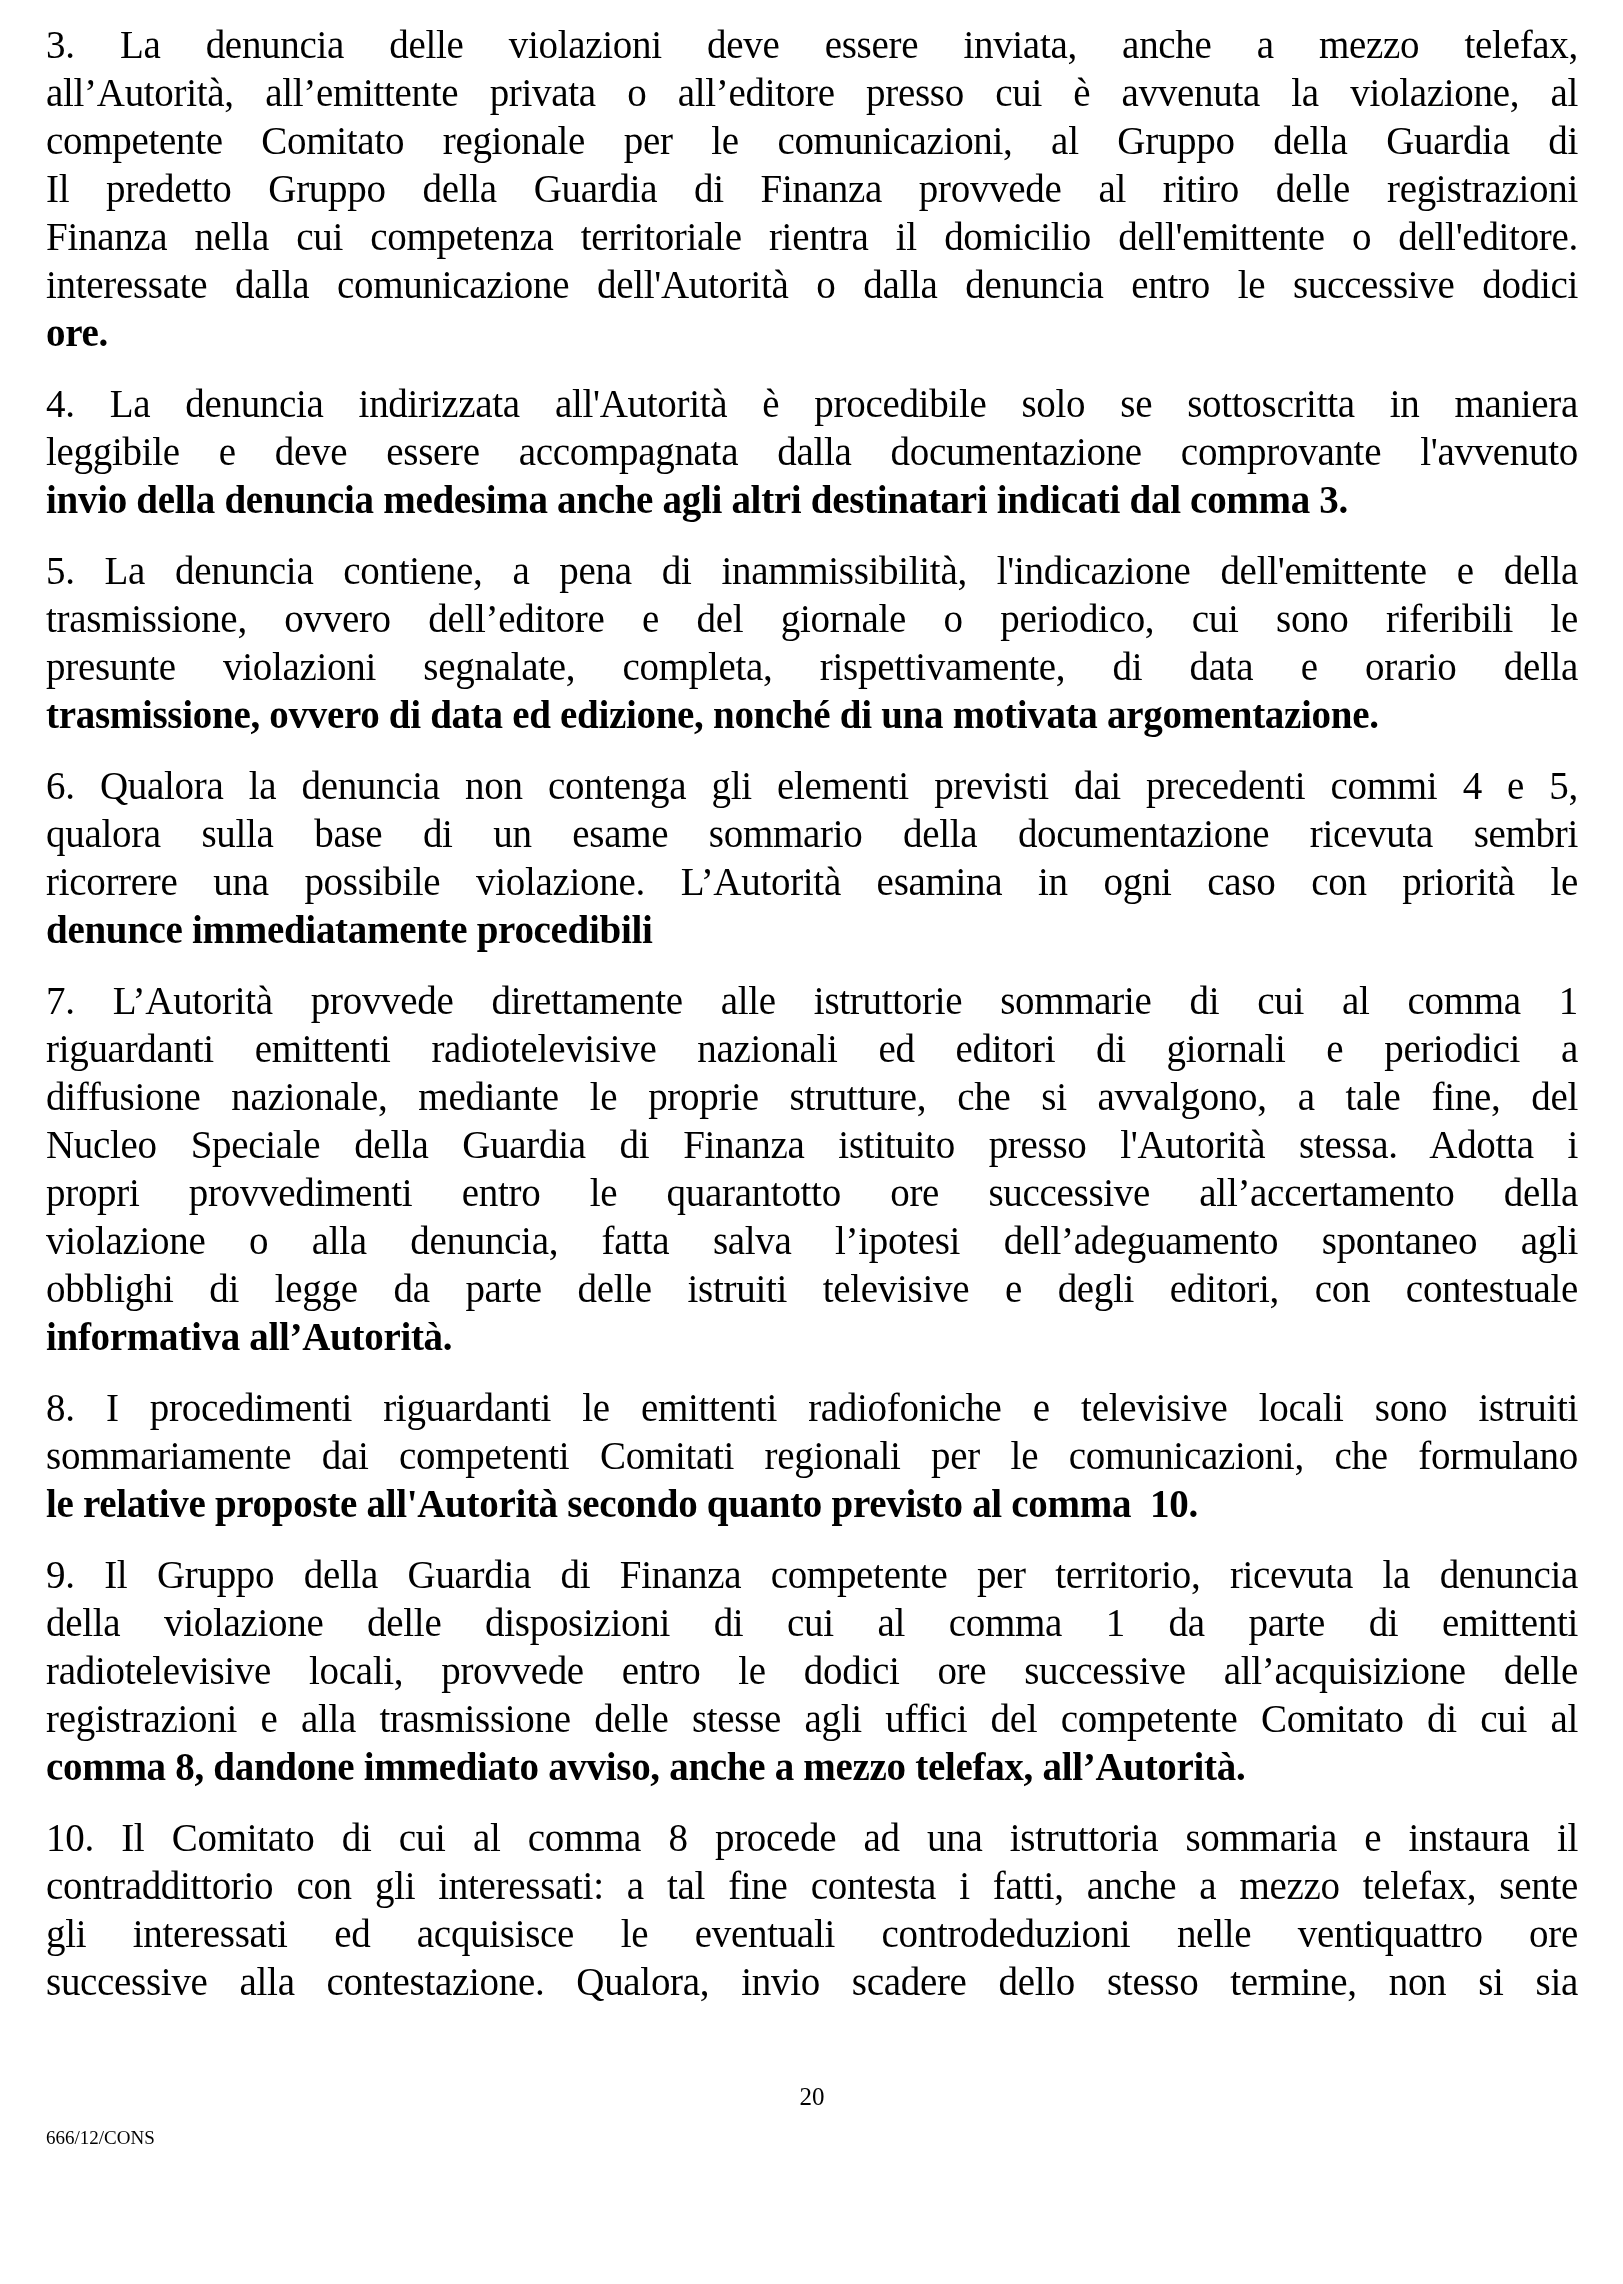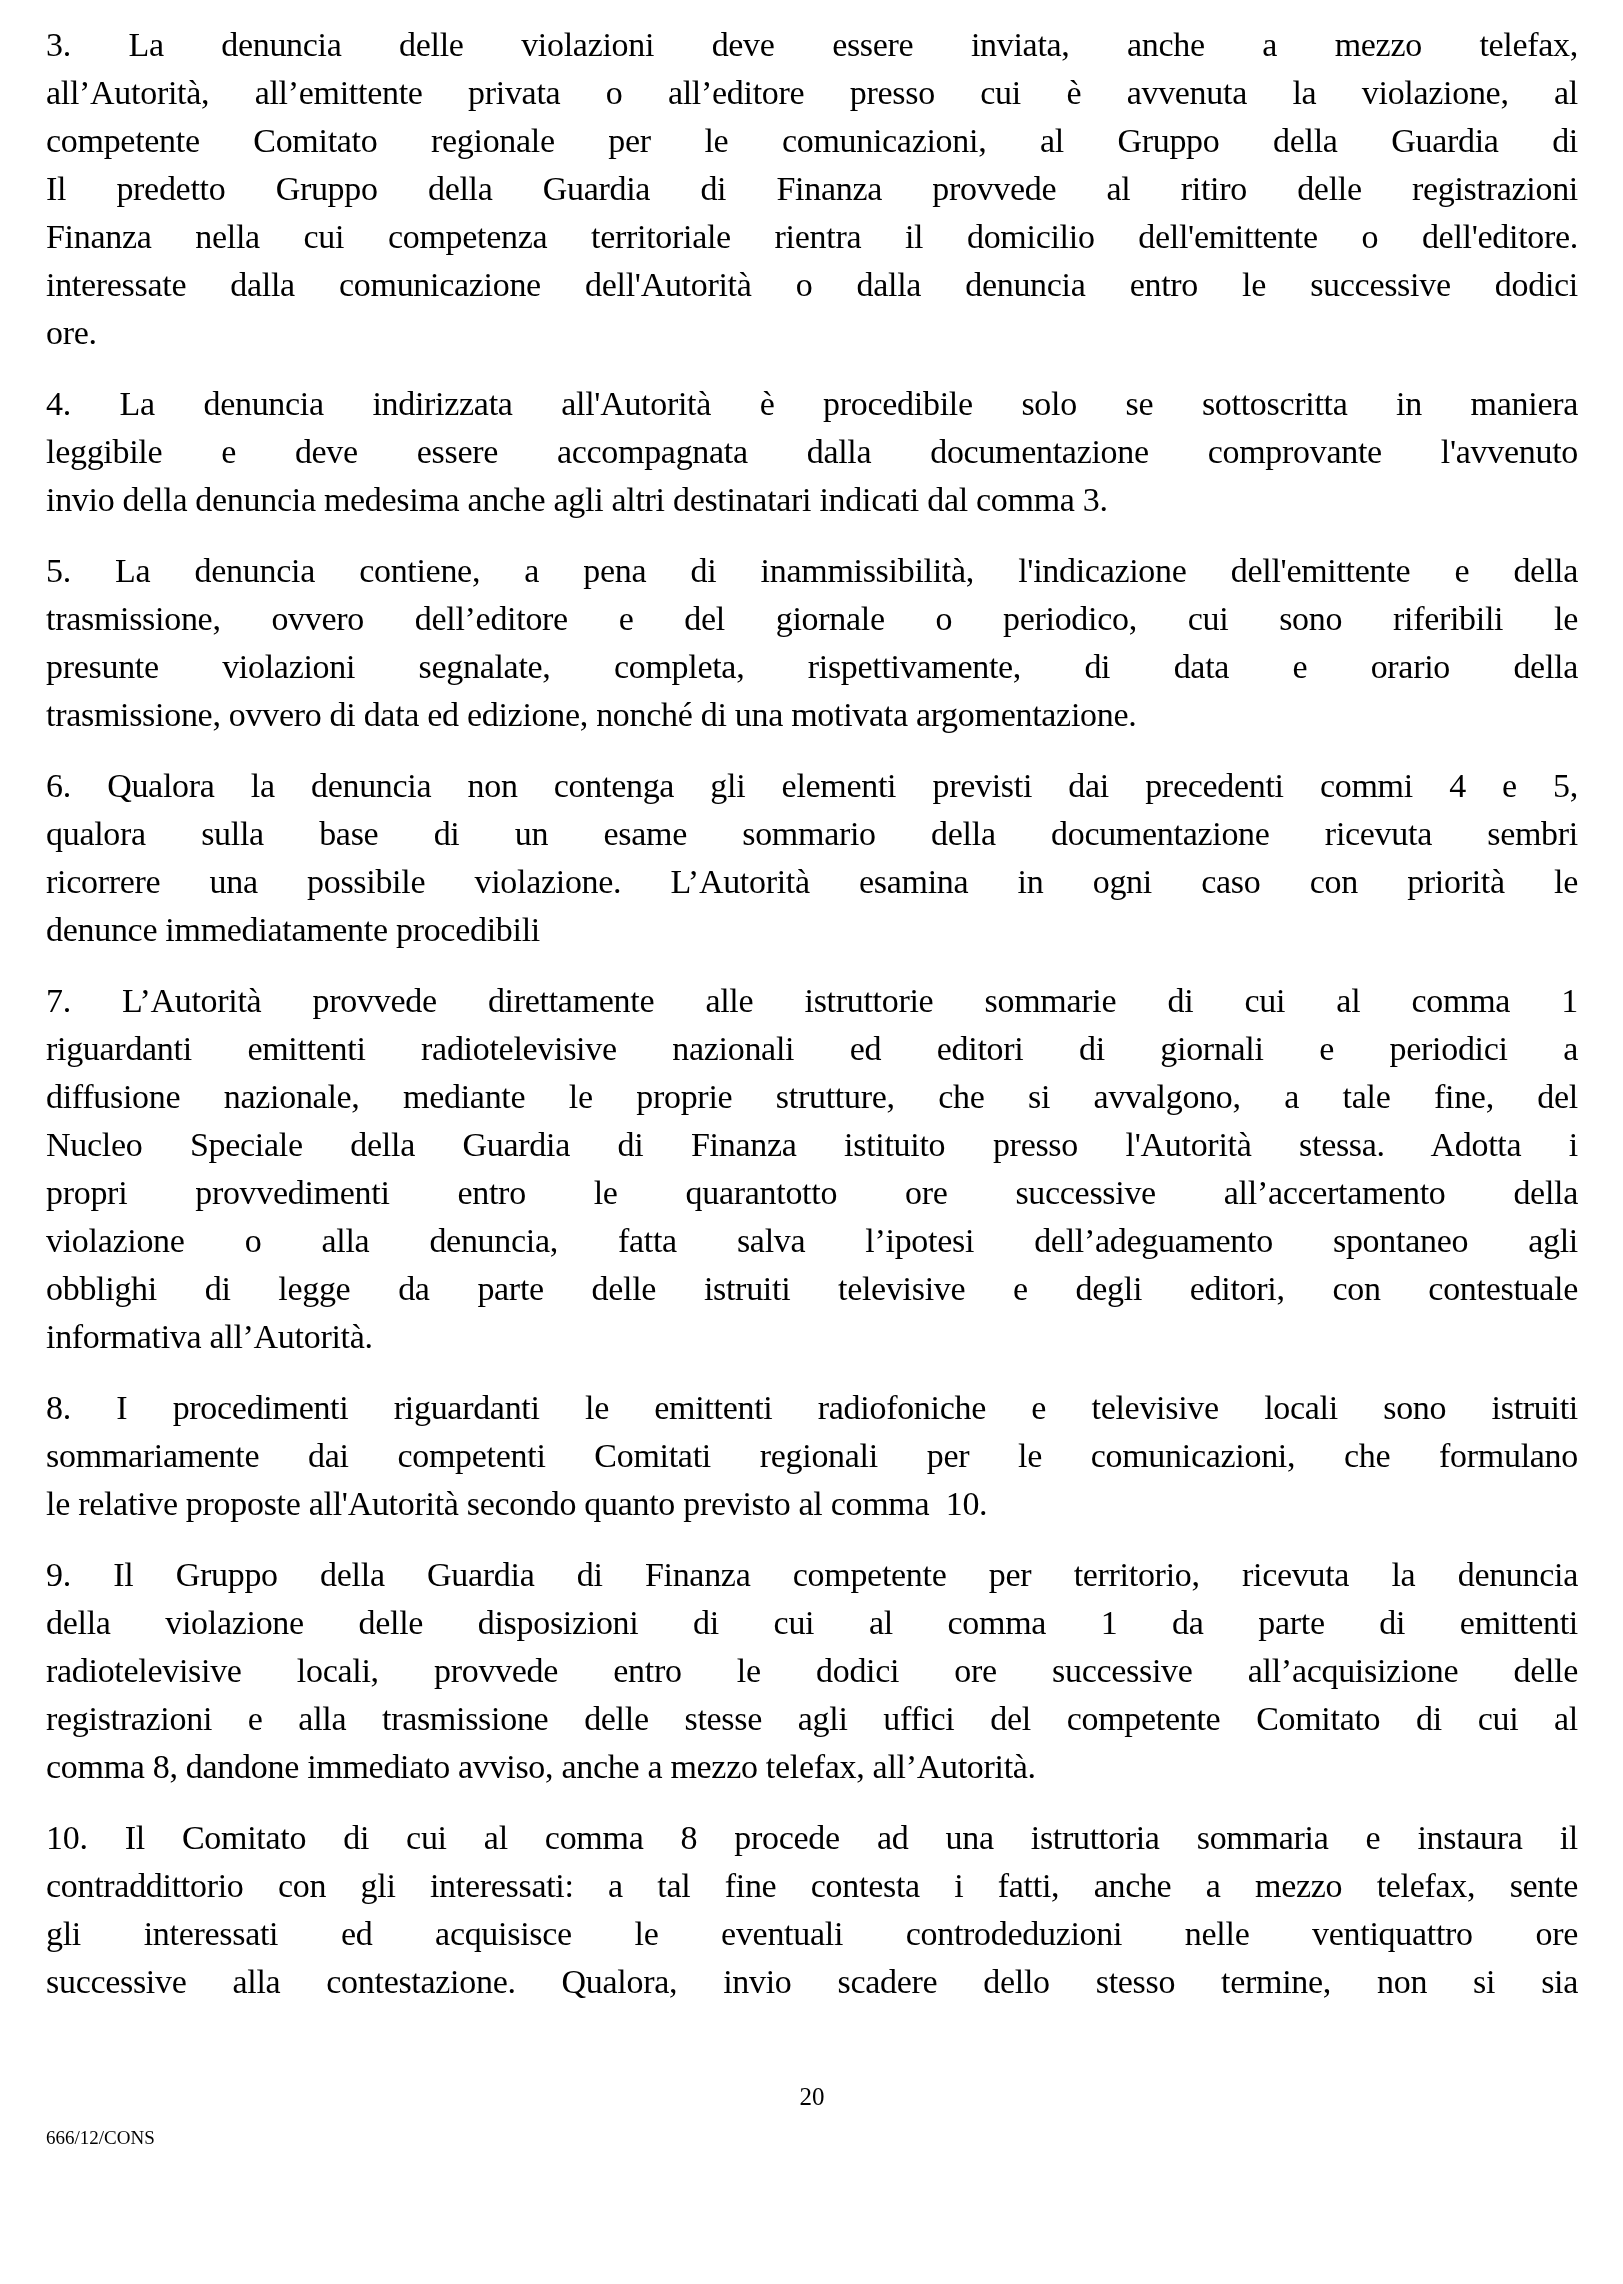--- a/index.html
+++ b/index.html
@@ -16,36 +16,37 @@
     overflow: hidden;
   }
   .page {
     position: absolute;
     top: 0; left: 0; right: 0; bottom: 0;
     padding: 21px 46px 0 46px;
     box-sizing: border-box;
     background: #ffffff;
   }
   .body-text {
-    font-size: 34px;
+    font-size: 39px;
     line-height: 48px;
     letter-spacing: -0.3px;
   }
   .para {
     margin: 0 0 23px 0;
     padding: 0;
   }
   .line {
     display: block;
     text-align: justify;
     text-align-last: justify;
     white-space: normal;
   }
   .line.last {
     text-align-last: left;
+    font-weight: bold;
   }
   .page-number {
     margin-top: 67px;
     text-align: center;
     font-size: 25px;
     line-height: 48px;
   }
   .footer-ref {
     font-size: 19px;
     line-height: 33px;

